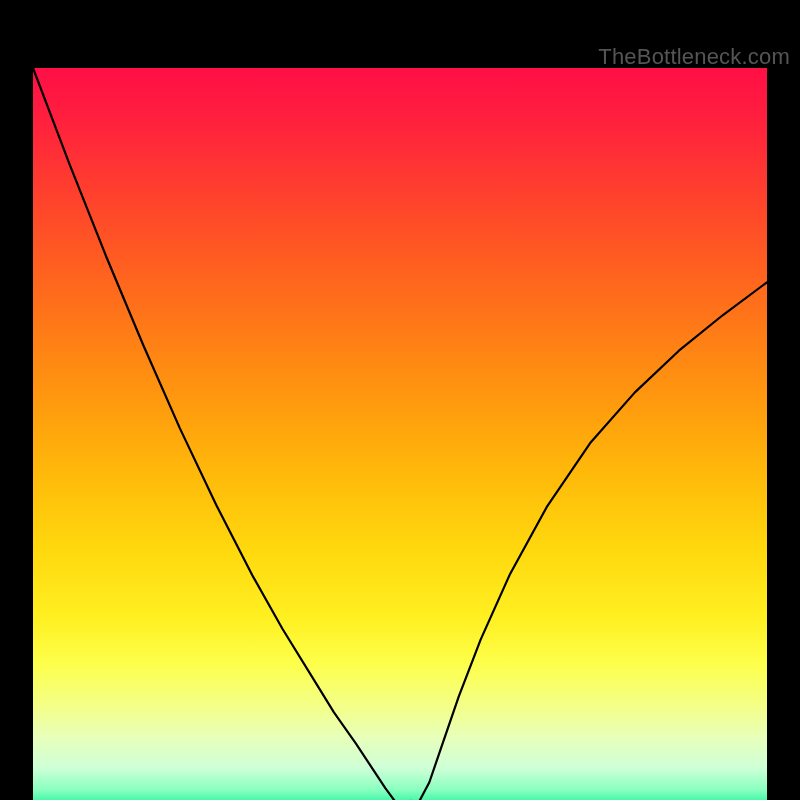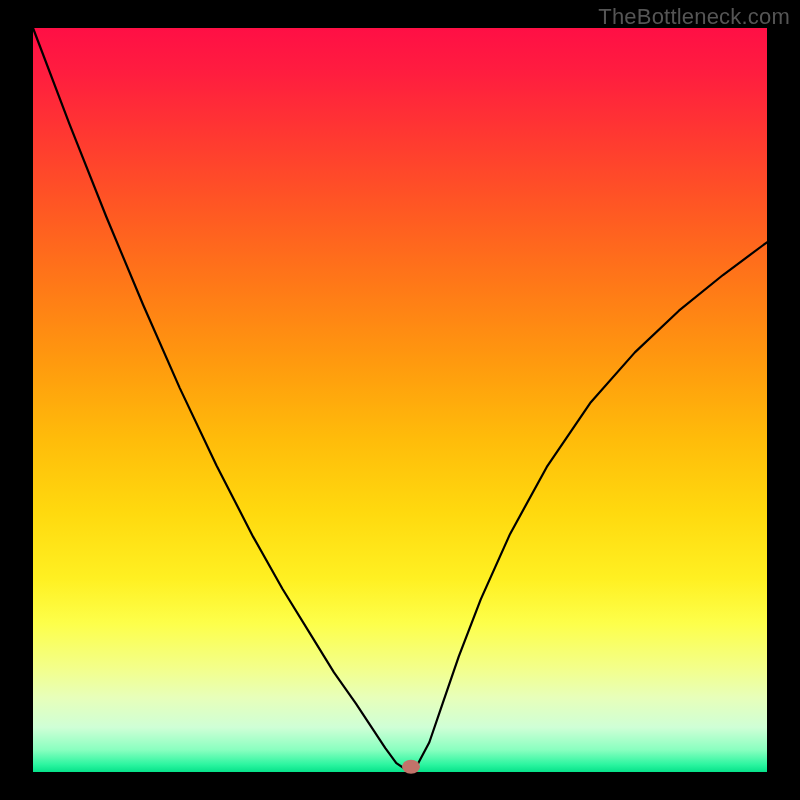--- a/index.html
+++ b/index.html
@@ -9,20 +9,21 @@
     height: 800px;
     overflow: hidden;
     background: #000;
     font-family: Arial, Helvetica, sans-serif;
   }
   .frame {
     position: relative;
     width: 800px;
     height: 700px;
     background: #000;
+    margin-top: 40px;
   }
   .watermark {
     position: absolute;
     top: 4px;
     right: 10px;
     color: #555555;
     font-size: 22px;
     font-weight: 500;
     letter-spacing: 0.2px;
     z-index: 3;

